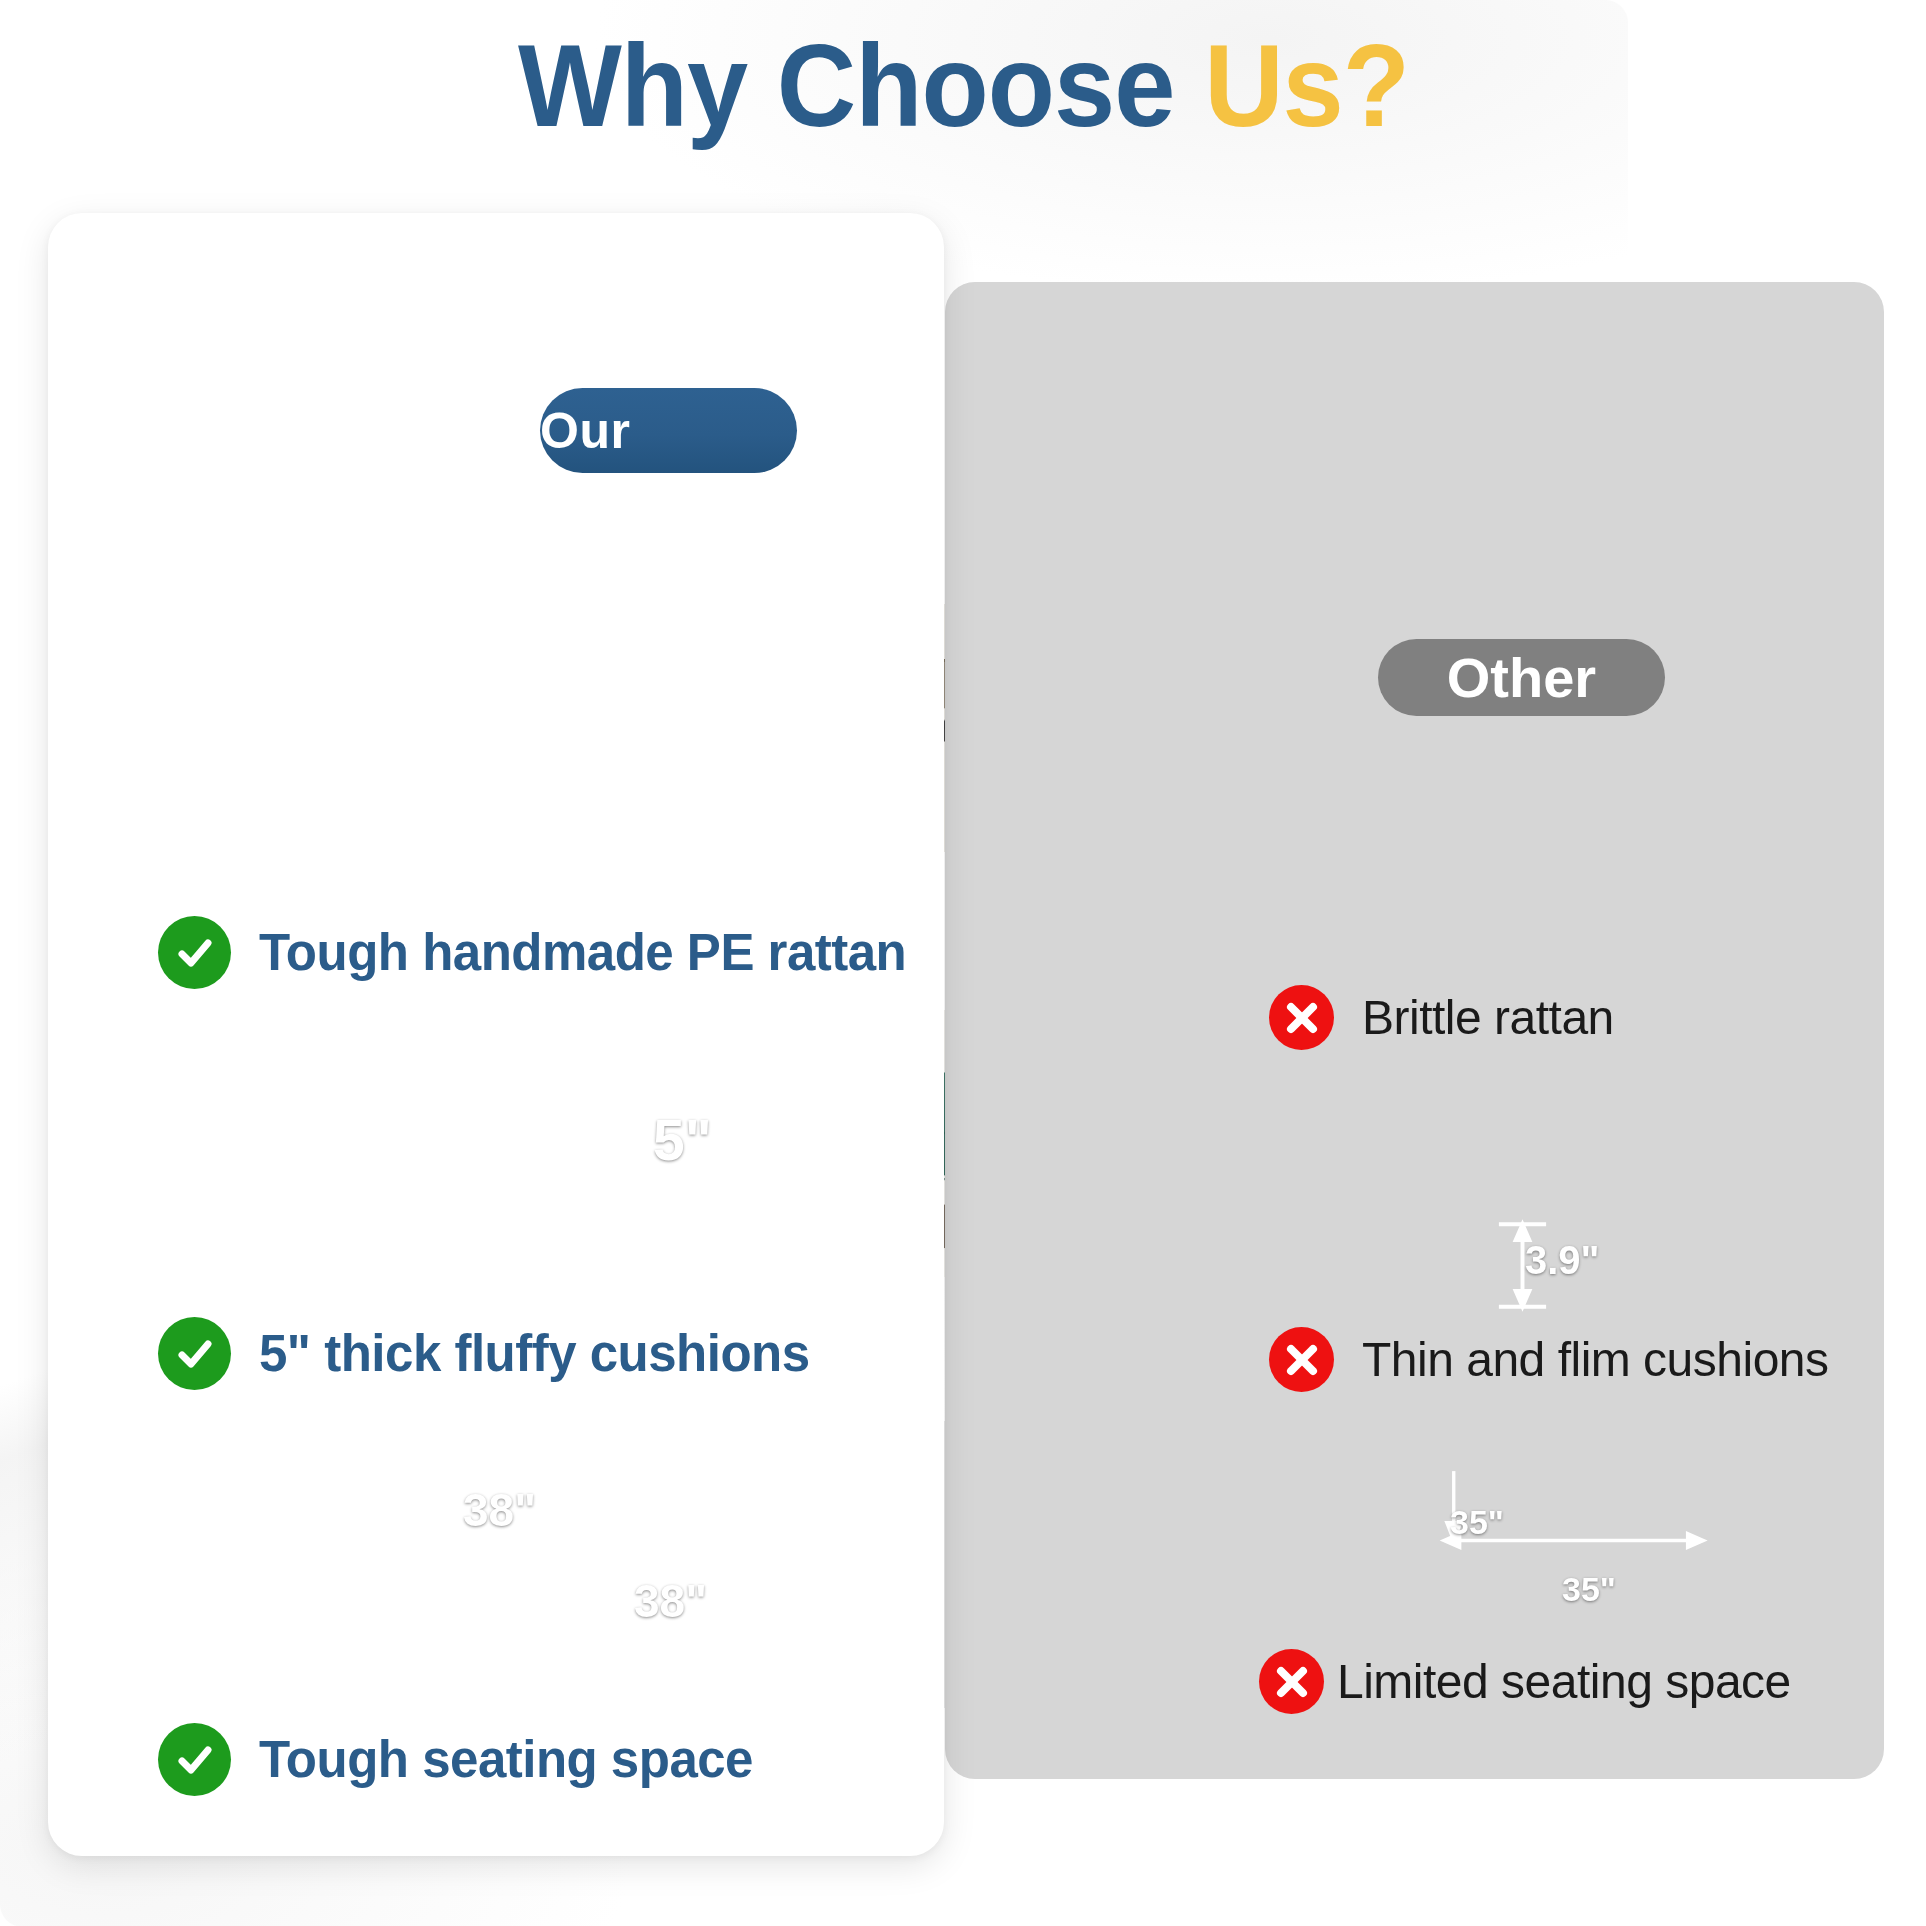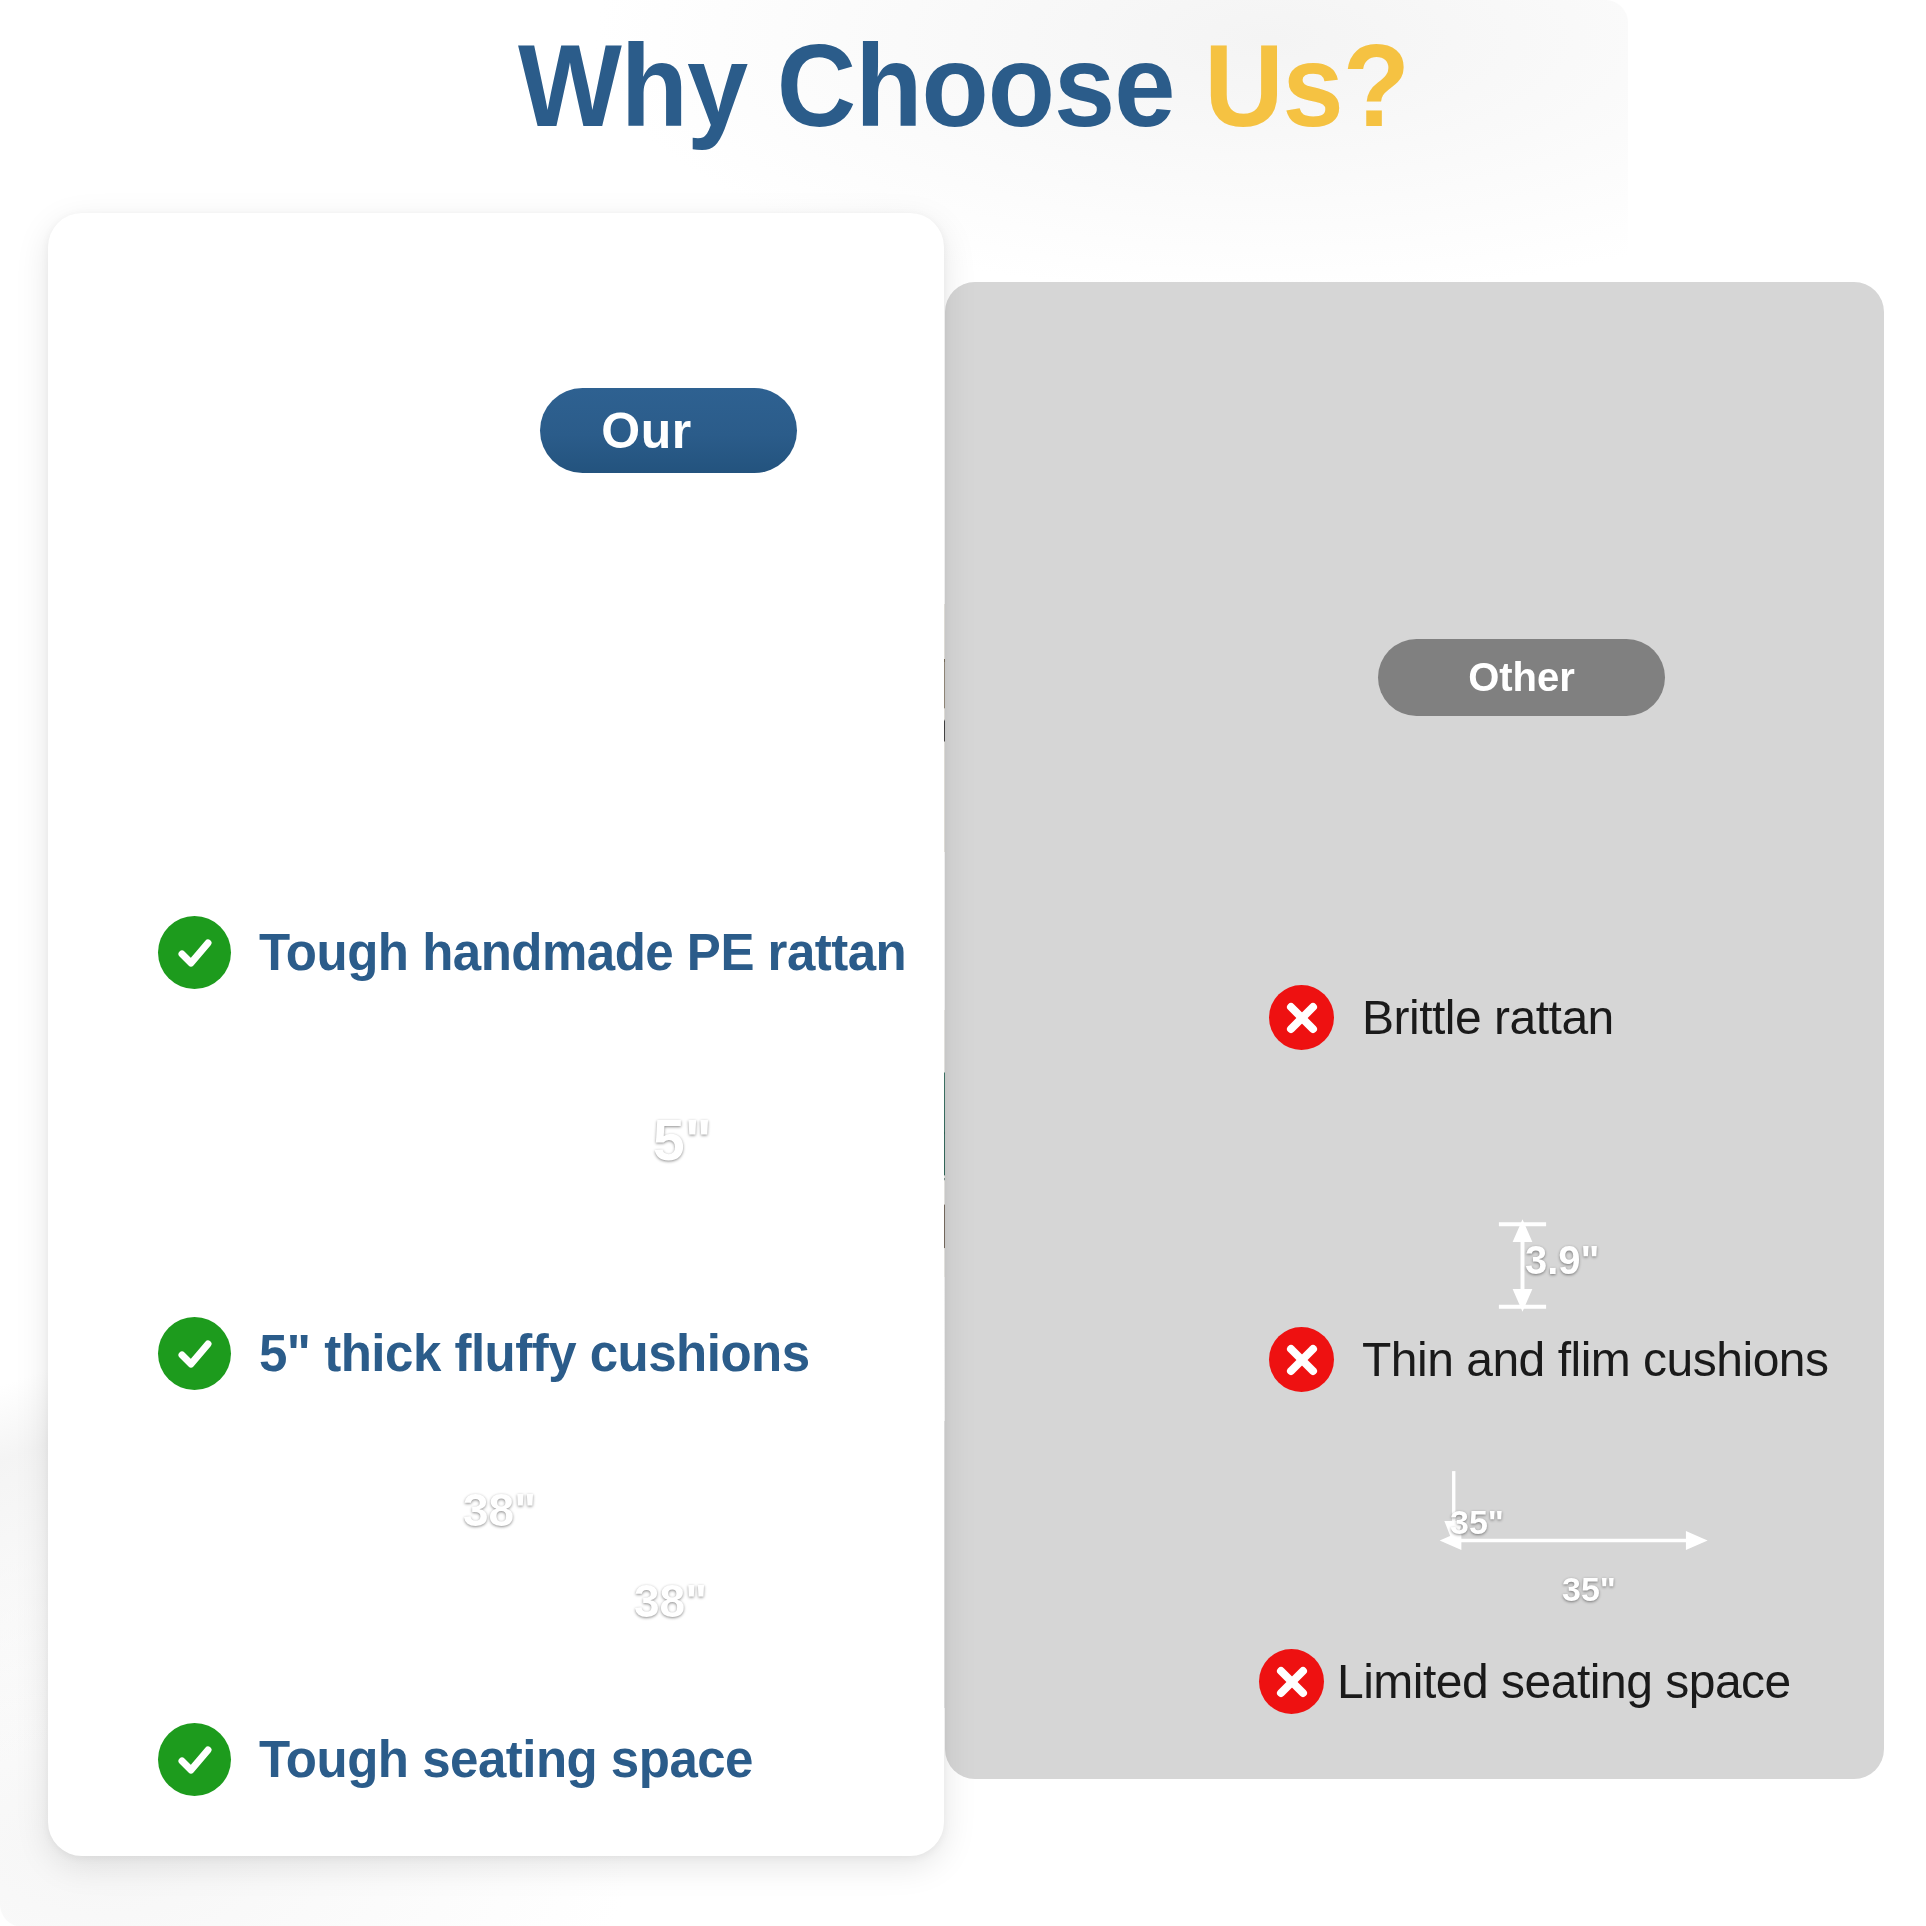--- a/index.html
+++ b/index.html
@@ -58,35 +58,35 @@
   }
 
   
   .our-badge {
     position: absolute;
     left: 540px; top: 388px;
     width: 257px; height: 85px;
     border-radius: 43px;
     background: linear-gradient(180deg,#2E6191 0%, #2B5C8A 55%, #23537E 100%);
     color: #fff;
-    display: flex; align-items: center; justify-content: center;
+    display: flex; align-items: center; justify-content: flex-start;
     padding-right: 44px;
     font-size: 50px; font-weight: 700;
     letter-spacing: 0.5px;
     z-index: 6;
   }
   .other-badge {
     position: absolute;
     left: 1378px; top: 639px;
     width: 287px; height: 77px;
     border-radius: 39px;
     background: #808080;
     color: #fff;
     display: flex; align-items: center; justify-content: center;
-    font-size: 40px; font-weight: 700;
+    font-size: 56px; font-weight: 700;
     z-index: 6;
   }
 
   
   .img-block { position: absolute; overflow: hidden; }
   .img-r { border-radius: 22px; }
 
   
   .hero-l { left: 48px; top: 228px; width: 896px; height: 347px; border-radius: 34px 34px 0 0; background:#fff; }
 

